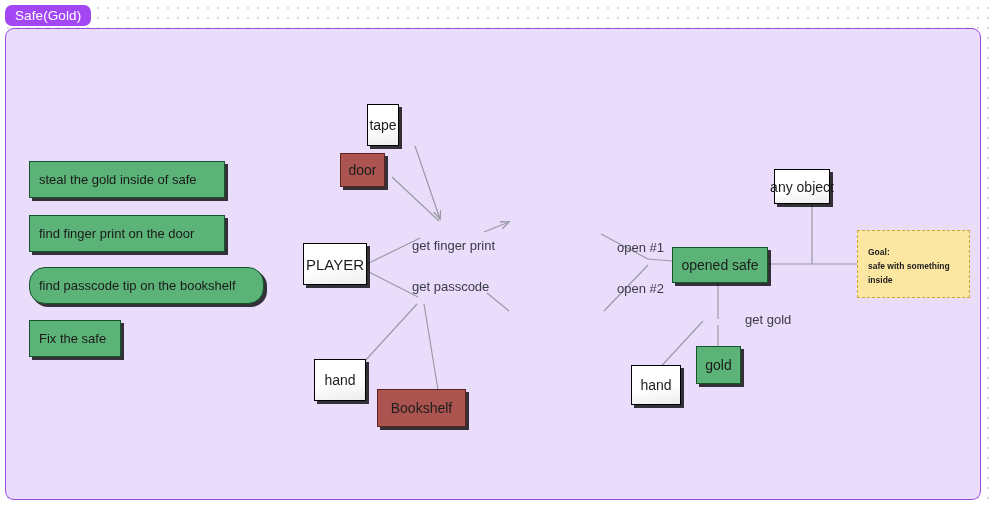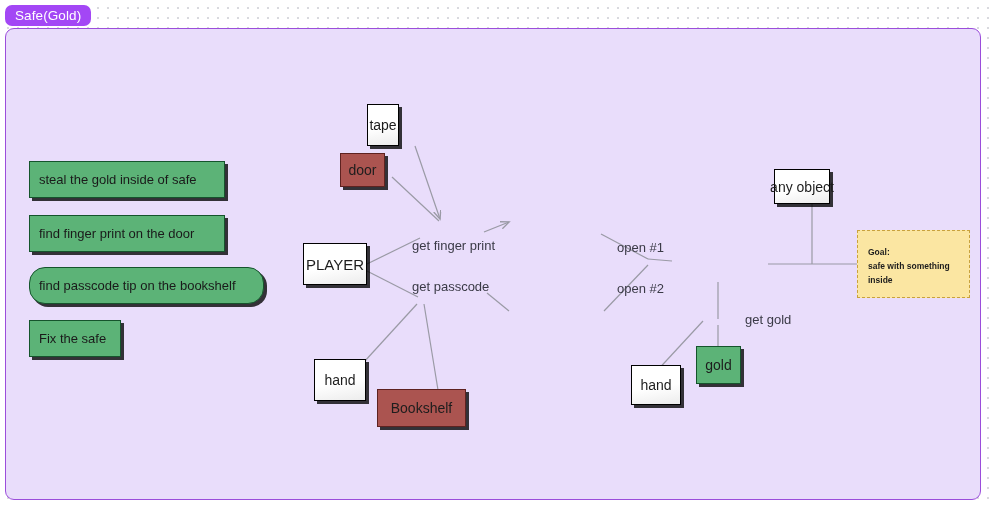--- a/index.html
+++ b/index.html
@@ -183,20 +183,23 @@
 
 
   <div class="node n-white" style="left:308px;top:330px;width:52px;height:42px;">
     <span>hand</span>
   </div>
 
   <div class="node n-red" style="left:371px;top:360px;width:89px;height:38px;">
     <span>Bookshelf</span>
   </div>
 
+  <div class="node n-green" style="left:666px;top:218px;width:96px;height:36px;">
+    <span>opened safe</span>
+  </div>
 
   <div class="node n-white" style="left:768px;top:140px;width:56px;height:35px;">
     <span>any object</span>
   </div>
 
   <div class="node n-green" style="left:690px;top:317px;width:45px;height:38px;">
     <span>gold</span>
   </div>
 
   <div class="node n-white" style="left:625px;top:336px;width:50px;height:40px;">

